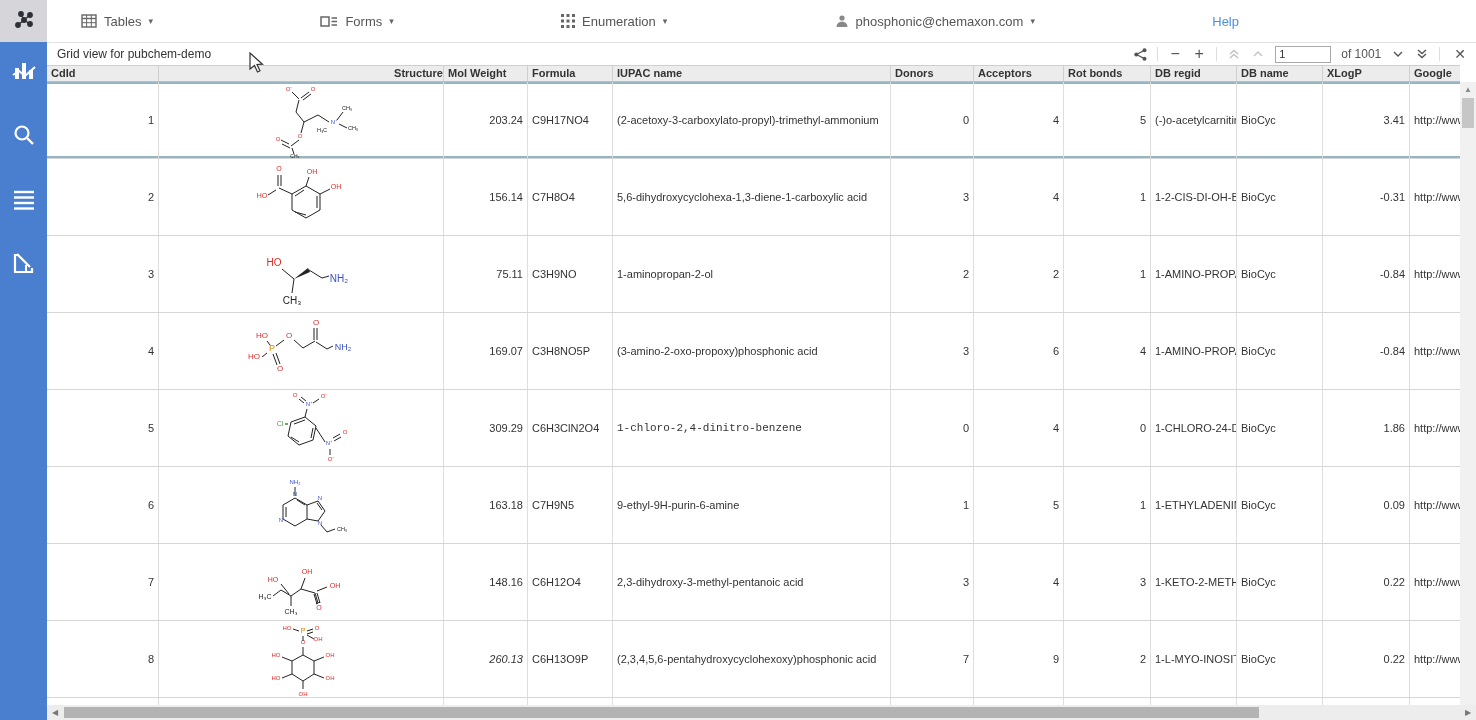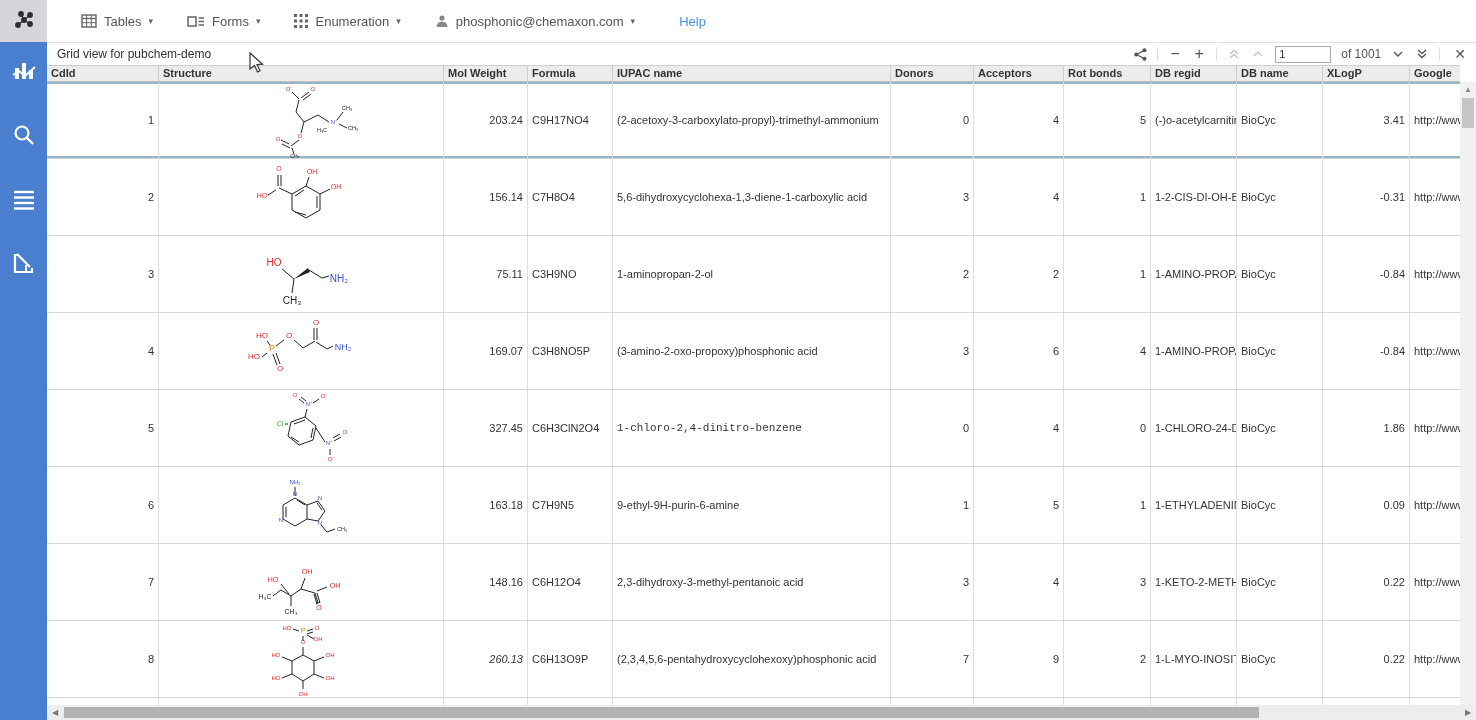--- a/index.html
+++ b/index.html
@@ -9,21 +9,21 @@
 
   
   .logo-box { position:absolute; left:0; top:0; width:47px; height:42px;
               background:#d6d6da; display:flex; align-items:center; justify-content:center; }
   .sidebar { position:absolute; left:0; top:42px; width:47px; height:678px;
              background:#4a7fd0; display:flex; flex-direction:column; align-items:center; padding-top:14px; gap:34px; }
   .side-item { width:30px; height:30px; display:flex; align-items:center; justify-content:center; cursor:pointer; }
 
   
   .topbar { position:absolute; left:47px; top:0; width:1227px; height:42px; background:#fff;
-            display:flex; align-items:center; justify-content:flex-start; padding-right:35px; }
+            display:flex; align-items:center; justify-content:space-between; padding-right:35px; }
   .menu { display:flex; align-items:center; gap:7px; margin-left:34px; font-size:13px; color:#555; cursor:pointer; }
   .menu .caret { font-size:9px; color:#666; }
   .help { margin-left:44px; font-size:13px; color:#4a90e2; cursor:pointer; }
 
   
   .panel { position:absolute; left:47px; top:42px; width:1429px; height:678px; border-top:1px solid #e2e2e2; background:#fff; }
   .viewbar { height:22px; display:flex; align-items:center; padding:0 6px 0 10px; }
   .view-title { font-size:12px; color:#333; flex:0 0 auto; }
   .vb-spacer { flex:1; }
   .vb-controls { display:flex; align-items:center; gap:10px; font-size:13px; color:#555; }
@@ -224,21 +224,21 @@
           </svg>
         </span>
         <span class="vb-sep"></span>
         <span class="close-x">✕</span>
       </div>
     </div>
 
     <div class="grid">
       <div class="ghead" id="ghead">
           <div class="hcell" style="width: 112px;">CdId</div>
-          <div class="hcell" style="width: 285px;">Structure</div>
+          <div class="hcell" style="width: 285px; text-align: right;">Structure</div>
           <div class="hcell" style="width: 84px;">Mol Weight</div>
           <div class="hcell" style="width: 85px;">Formula</div>
           <div class="hcell" style="width: 278px;">IUPAC name</div>
           <div class="hcell" style="width: 83px;">Donors</div>
           <div class="hcell" style="width: 90px;">Acceptors</div>
           <div class="hcell" style="width: 87px;">Rot bonds</div>
           <div class="hcell" style="width: 86px;">DB regid</div>
           <div class="hcell" style="width: 86px;">DB name</div>
           <div class="hcell" style="width: 87px;">XLogP</div>
           <div class="hcell" style="width: 50px; flex: 1 1 0%; border-right: none;">Google</div>
@@ -404,21 +404,21 @@
                 <text x="74" y="7" fill="#d92b2b" font-size="6" text-anchor="middle">O</text>
                 <line x1="95" y1="38" x2="104" y2="52" stroke="#222" stroke-width="1"></line>
                 <text x="108" y="55" fill="#3a50c8" font-size="6" text-anchor="middle">N⁺</text>
                 <line x1="113" y1="51" x2="120" y2="47" stroke="#222" stroke-width="1"></line>
                 <line x1="112" y1="48" x2="119" y2="44" stroke="#222" stroke-width="1"></line>
                 <text x="124" y="44" fill="#d92b2b" font-size="6" text-anchor="middle">O</text>
                 <line x1="109" y1="59" x2="109" y2="65" stroke="#222" stroke-width="1"></line>
                 <text x="110" y="71" fill="#d92b2b" font-size="6" text-anchor="middle">O⁻</text>
               </svg>
             </div>
-            <div class="gcell right" style="width: 84px;">327.45</div>
+            <div class="gcell right" style="width: 84px;">309.29</div>
             <div class="gcell " style="width: 85px;">C6H3ClN2O4</div>
             <div class="gcell " style="width: 278px; font-family: Liberation Mono, monospace;">1-chloro-2,4-dinitro-benzene</div>
             <div class="gcell right" style="width: 83px;">0</div>
             <div class="gcell right" style="width: 90px;">4</div>
             <div class="gcell right" style="width: 87px;">0</div>
             <div class="gcell " style="width: 86px;">1-CHLORO-24-DIN</div>
             <div class="gcell " style="width: 86px;">BioCyc</div>
             <div class="gcell right" style="width: 87px;">1.86</div>
             <div class="gcell " style="width: 50px; flex: 1 1 0%; border-right: none;">http://www</div>
           </div>

